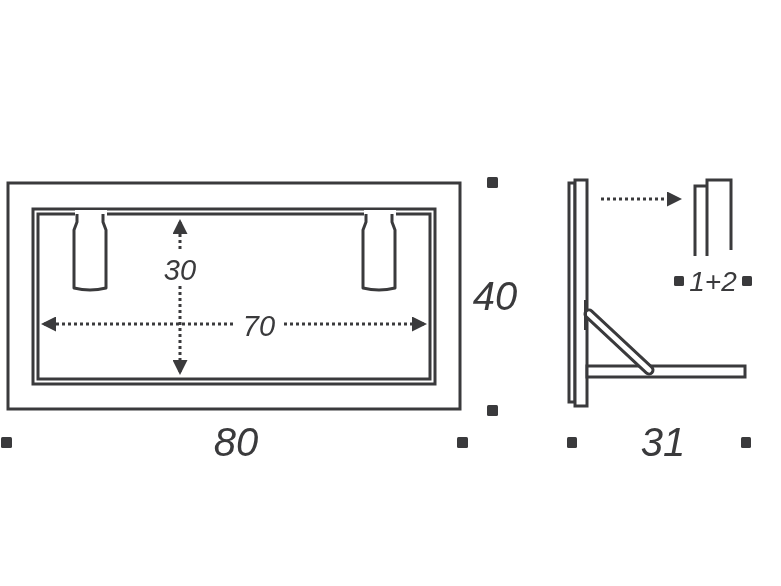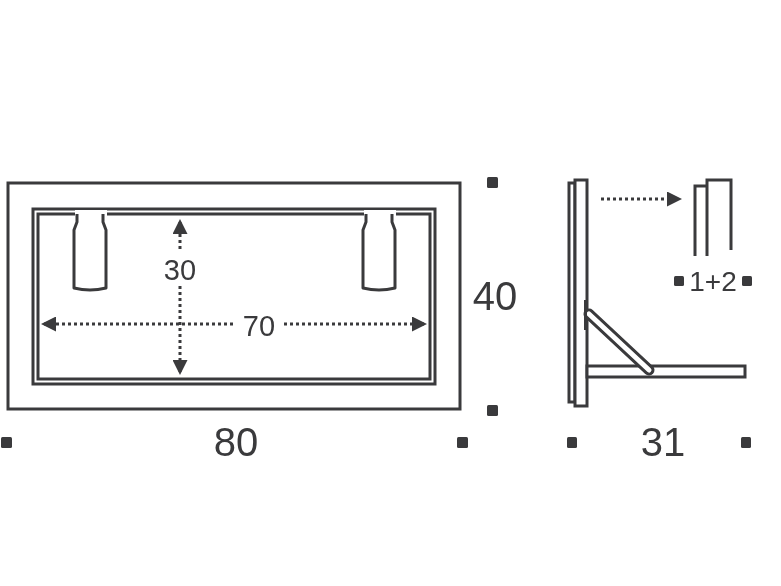--- a/index.html
+++ b/index.html
@@ -1,17 +1,17 @@
 <!DOCTYPE html>
 <html><head>
 <meta charset="utf-8">
 <style>
   html, body { margin: 0; padding: 0; background: #ffffff; }
   body { width: 781px; height: 586px; overflow: hidden; position: relative; }
-  #stage { position: absolute; left: 0; top: 0; width: 781px; height: 586px; }
+  #stage { position: absolute; left: 0; top: 0; width: 781px; height: 586px; font-style: italic; }
   svg { display: block; }
   .dim-text {
     font-family: "Liberation Sans Narrow", "Liberation Sans", "DejaVu Sans", sans-serif;
     fill: #3a3a3c;
   }
   .lbl-large { font-size: 40px; }
   .lbl-mid { font-size: 29px; }
   .lbl-small { font-size: 28px; }
 </style>
 </head>

